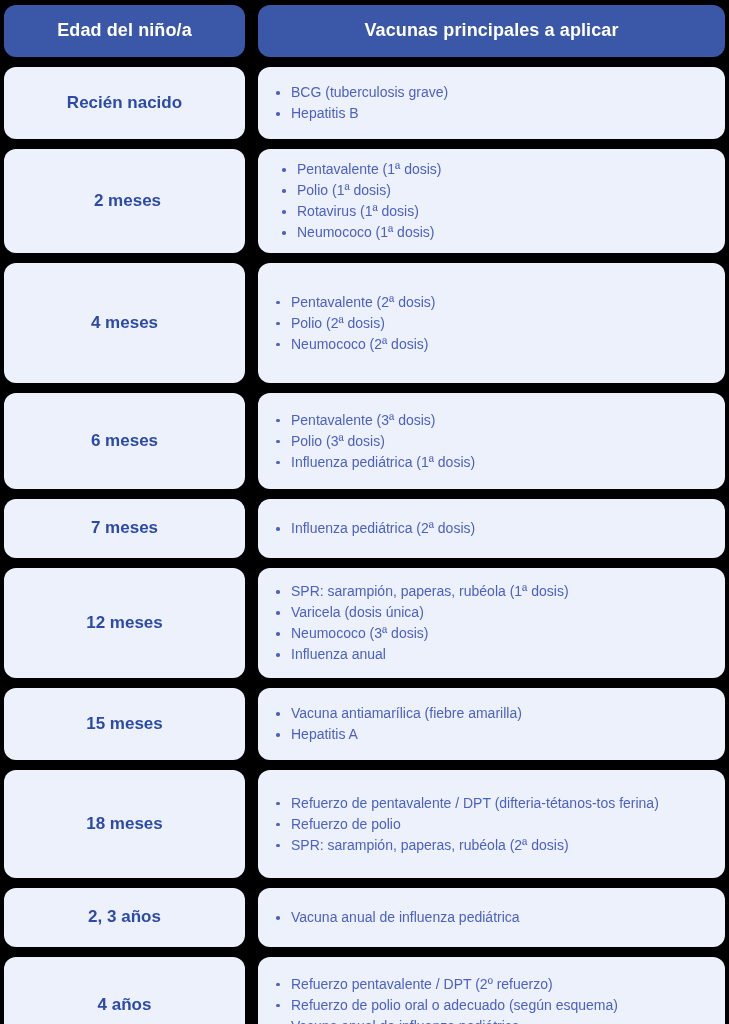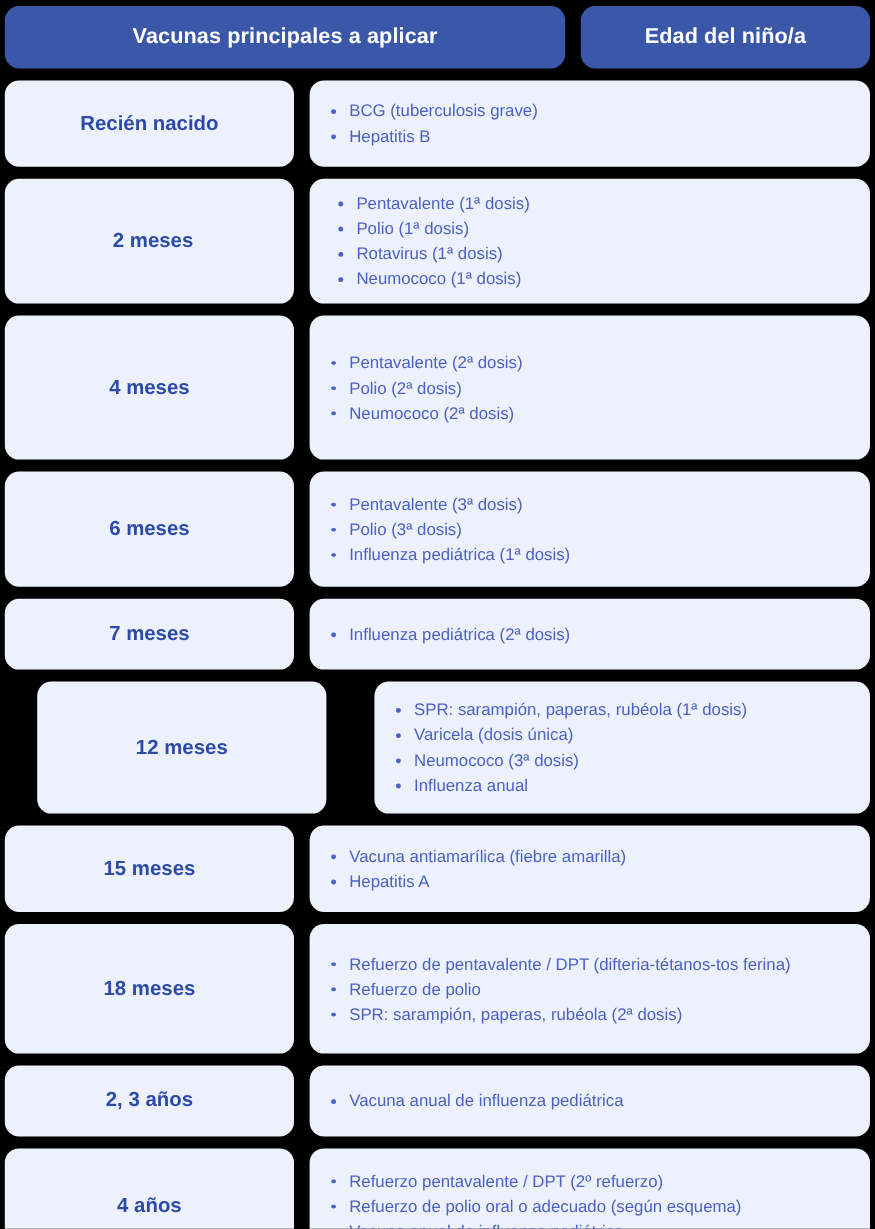--- a/index.html
+++ b/index.html
@@ -107,37 +107,37 @@
     border-radius: 50%;
     background: #4C61C4;
   }
 
   
   .h-newborn  .cell { min-height: 72px; }
   .h-2m       .cell { min-height: 96px; padding-left: 16px; }
   .h-4m       .cell { min-height: 120px; }
   .h-6m       .cell { min-height: 96px; }
   .h-7m       .cell { min-height: 59px; }
-  .h-12m      .cell { min-height: 110px; margin-left: 27px; }
+  .h-12m      .cell { min-height: 110px; }
   .h-15m      .cell { min-height: 72px; }
   .h-18m      .cell { min-height: 108px; }
   .h-23y      .cell { min-height: 59px; justify-content: center; }
   .h-4y       .cell { min-height: 96px; }
 </style>
 </head>
 <body>
 
 <div class="schedule-table">
 
   <div class="row header-row">
+    <div class="cell col-age">
+      <span class="header-text">Edad del niño/a</span>
+    </div>
     <div class="cell col-vaccines">
       <span class="header-text">Vacunas principales a aplicar</span>
-    </div>
-    <div class="cell col-age">
-      <span class="header-text">Edad del niño/a</span>
     </div>
   </div>
 
   <div class="row body-row h-newborn">
     <div class="cell col-age">
       <span class="age-text">Recién nacido</span>
     </div>
     <div class="cell col-vaccines">
       <ul class="vaccine-list">
         <li><span class="bullet"></span><span>BCG (tuberculosis grave)</span></li>

